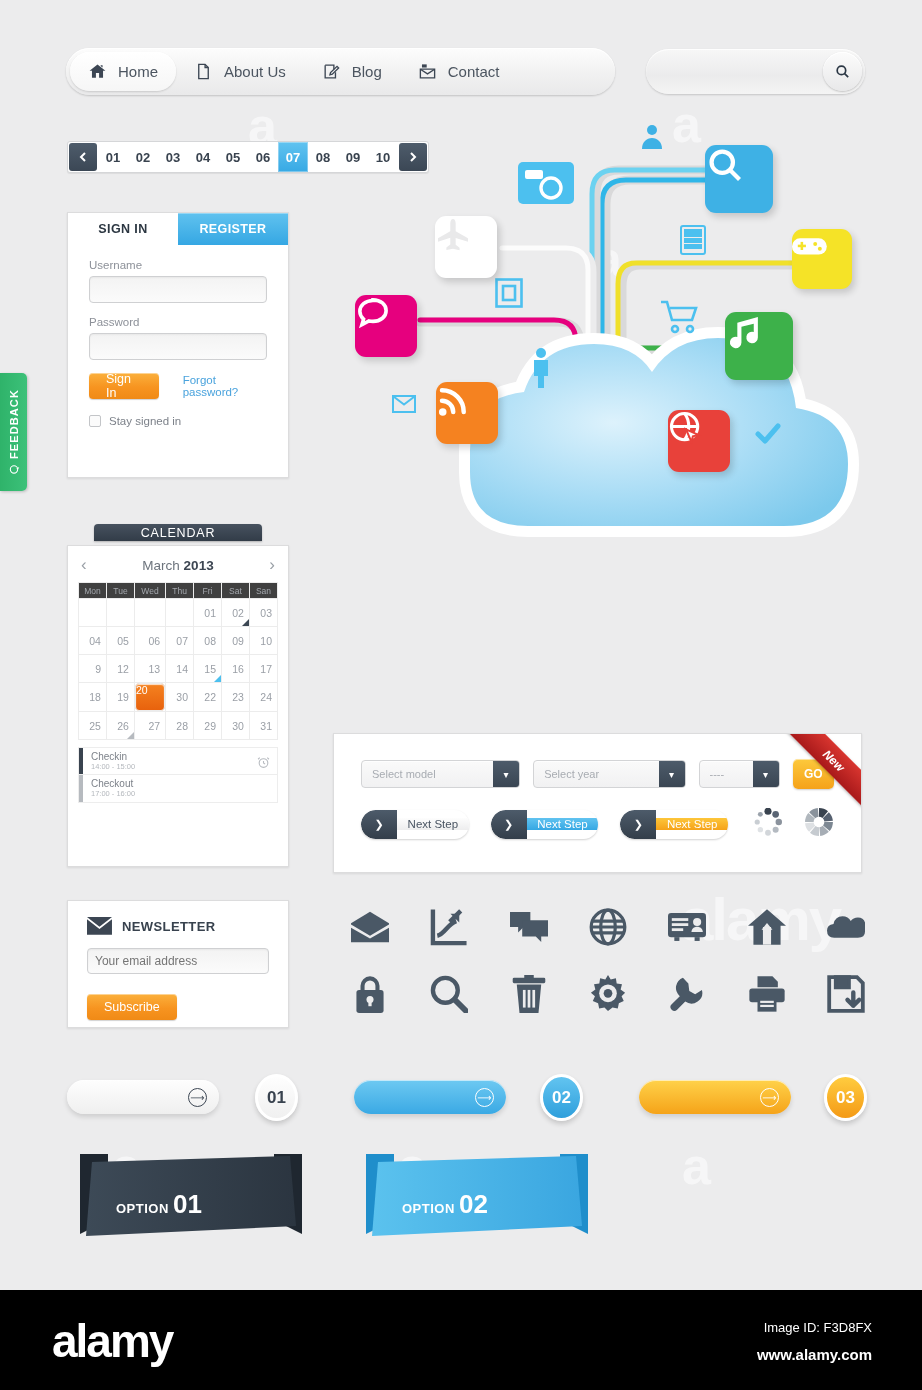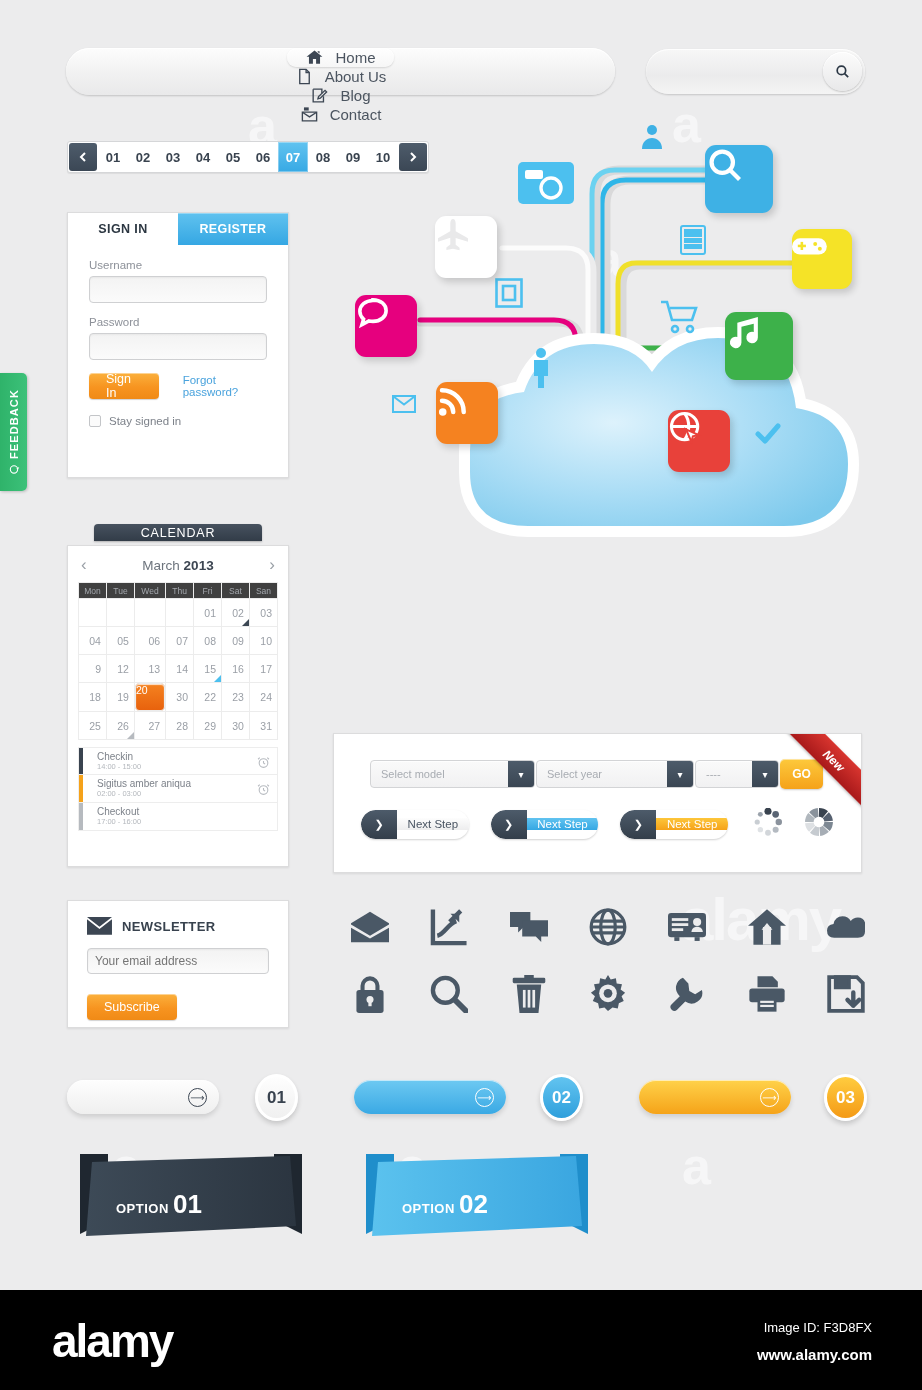--- a/index.html
+++ b/index.html
@@ -15,21 +15,21 @@
   .wm { position: absolute; color: rgba(255,255,255,.55); font-weight: 700;
         font-family: "Liberation Sans", sans-serif; pointer-events: none;
         user-select: none; line-height: 1; }
 
   
   .topnav {
     position: absolute; left: 66px; top: 48px; width: 549px; height: 47px;
     border-radius: 24px;
     background: linear-gradient(180deg,#fdfdfd 0%,#f2f2f2 50%,#e9e9ea 100%);
     box-shadow: 0 1px 2px rgba(0,0,0,.18), inset 0 1px 0 #fff;
-    display: flex; align-items: center; padding: 0 4px; flex-direction: column;
+    display: flex; align-items: center; padding: 0 4px;
   }
   .navitem { display: flex; align-items: center; gap: 11px; height: 39px;
              padding: 0 18px; border-radius: 20px; color: #4c5560; font-size: 15px; }
   .navitem.active {
     background: linear-gradient(180deg,#ffffff 0%,#f6f6f6 100%);
     box-shadow: 0 1px 2px rgba(0,0,0,.14), inset 0 1px 0 #fff;
   }
   .navicn { width: 19px; height: 19px; color: #3c4653; display:block; }
   .navicn svg { width: 100%; height: 100%; display: block; }
 
@@ -107,21 +107,21 @@
     border-left: 7px solid transparent; }
   .c-dark { border-bottom: 7px solid #3c4753; }
   .c-blue { border-bottom: 7px solid #4cc0ef; }
   .c-gray { border-bottom: 7px solid #b6babf; }
 
   .events { margin: 7px 10px 0; }
   .ev { display: flex; align-items: center; border: 1px solid #ededed;
         border-top: none; height: 28px; background: #fff; }
   .ev:first-child { border-top: 1px solid #ededed; }
   .evbar { width: 4px; align-self: stretch; }
-  .evtxt { flex: 1; padding-left: 14px; }
+  .evtxt { flex: 1; padding-left: 8px; }
   .evtitle { font-size: 10px; color: #7d828a; line-height: 1.1; }
   .evtime { font-size: 7.5px; color: #b4b8bd; line-height: 1.3; }
   .evalarm { width: 13px; height: 13px; margin-right: 7px; color: #b7bbc0; }
 
   
   #news { left: 67px; top: 900px; width: 222px; height: 128px; padding: 16px 19px; }
   .newshdr { display: flex; align-items: center; gap: 10px; margin-bottom: 13px; }
   .newshdr .t { font-size: 13px; font-weight: 700; color: #38424e; letter-spacing: .4px; }
   .envicn { width: 25px; height: 18px; color: #3c4653; }
 
@@ -138,21 +138,21 @@
   #cloudart { position: absolute; left: 330px; top: 110px; width: 570px; height: 610px; }
   #cloudart svg { position:absolute; left:0; top:0; }
   .appicon { position: absolute; border-radius: 11px;
              box-shadow: 3px 4px 7px rgba(0,0,0,.16); display:flex;
              align-items:center; justify-content:center; }
   .appicon svg { width: 58%; height: 58%; }
   .flaticon { position: absolute; color: #4cc0ef; }
 
   
   #formpanel { left: 333px; top: 733px; width: 529px; height: 140px; overflow: hidden; }
-  .selrow { display: flex; align-items: center; gap: 1px; padding: 25px 36px 0; }
+  .selrow { display: flex; align-items: center; gap: 13px; padding: 25px 27px 0; }
   .sel { height: 28px; border: 1px solid #d3d4d6; border-radius: 4px; display: flex;
     background: linear-gradient(180deg,#fafafa,#f1f1f2); overflow: hidden;
     box-shadow: inset 0 1px 1px rgba(255,255,255,.8); }
   .seltxt { flex: 1; display: flex; align-items: center; padding: 0 10px;
     font-size: 11px; color: #a8acb2; }
   .selarrow { width: 26px; background: linear-gradient(180deg,#4d5b6a,#3a4653);
     color: #fff; display: flex; align-items: center; justify-content: center; font-size: 10px; }
   .gobtn { width: 43px; height: 30px; border-radius: 5px; color: #fff; font-size: 12px;
     font-weight: 700; display: flex; align-items: center; justify-content: center;
     background: linear-gradient(180deg,#fdc93c,#f5a21a);
@@ -403,31 +403,20 @@
           <div class="evtxt">
             <div class="evtitle">Checkin</div>
             <div class="evtime">14:00 - 15:00</div>
           </div>
           <span class="evalarm"><svg viewBox="0 0 24 24" fill="none" stroke="currentColor" stroke-width="2">
               <circle cx="12" cy="13" r="8"></circle>
               <path d="M12 9v4l3 2M5 3 2 6M19 3l3 3"></path>
             </svg></span>
         </div>
         <div class="ev">
-          <span class="evbar" style="background: rgb(245, 162, 26);"></span>
-          <div class="evtxt">
-            <div class="evtitle">Sigitus amber aniqua</div>
-            <div class="evtime">02:00 - 03:00</div>
-          </div>
-          <span class="evalarm"><svg viewBox="0 0 24 24" fill="none" stroke="currentColor" stroke-width="2">
-              <circle cx="12" cy="13" r="8"></circle>
-              <path d="M12 9v4l3 2M5 3 2 6M19 3l3 3"></path>
-            </svg></span>
-        </div>
-        <div class="ev">
           <span class="evbar" style="background: rgb(182, 186, 191);"></span>
           <div class="evtxt">
             <div class="evtitle">Checkout</div>
             <div class="evtime">17:00 - 16:00</div>
           </div>
         </div>
       </div>
   </div>
 
   <div class="card" id="news">

